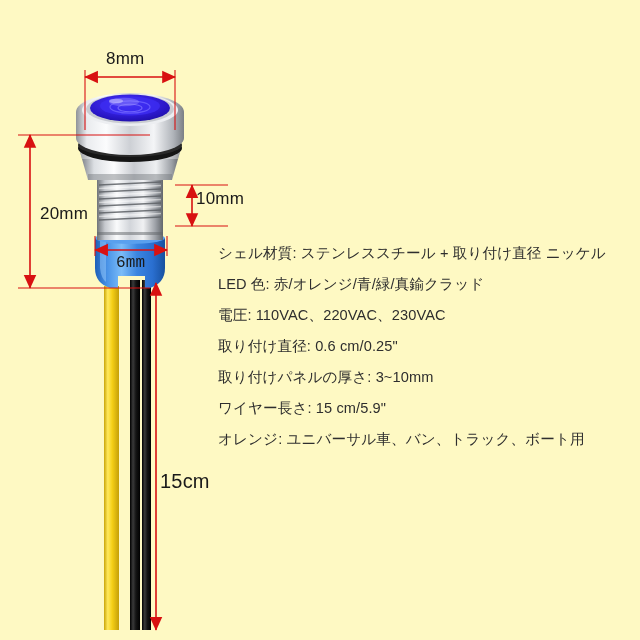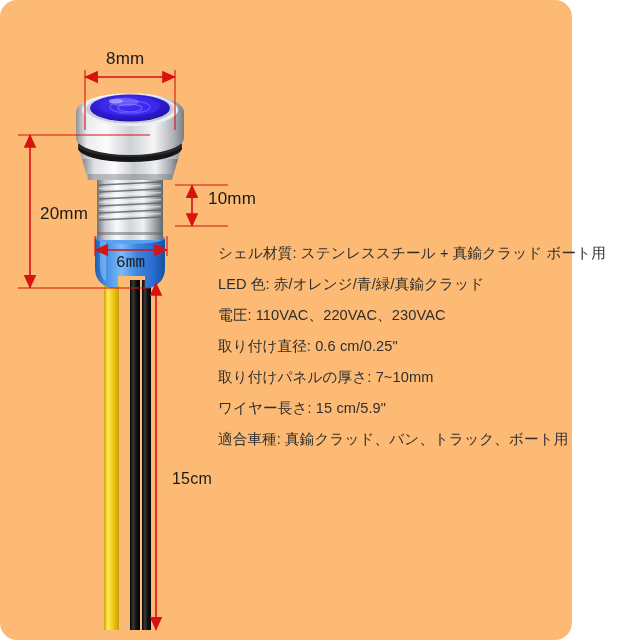--- a/index.html
+++ b/index.html
@@ -4,42 +4,41 @@
 <style>
   * { box-sizing: border-box; margin: 0; padding: 0; }
   html, body {
     width: 640px; height: 640px;
     background: #ffffff;
     font-family: "Liberation Sans", "DejaVu Sans", sans-serif;
     overflow: hidden;
   }
   #page {
     position: relative;
-    width: 572px; height: 640px;
-    background: #fdba74;
-    border-radius: 17px;
+    width: 640px; height: 640px;
+    background: #fef9c3;
   }
 
   
   #product { position: absolute; left: 0; top: 0; width: 640px; height: 640px; }
 
   
   .dim-label {
     position: absolute;
     color: #1a1a1a;
     font-size: 17px;
     letter-spacing: 0.2px;
     white-space: nowrap;
     line-height: 1;
   }
   .dim-8mm  { left: 106px; top: 50px; }
   .dim-20mm { left: 40px;  top: 205px; }
-  .dim-10mm { left: 208px; top: 190px; text-align: center; }
+  .dim-10mm { left: 196px; top: 190px; text-align: center; }
   .dim-6mm  { left: 116px; top: 255px; font-size: 16px; font-family: Liberation Mono, monospace; }
-  .dim-15cm { left: 172px; top: 471px; font-size: 16px; }
+  .dim-15cm { left: 160px; top: 471px; font-size: 20px; }
 
   
   #spec-list {
     position: absolute;
     left: 218px;
     top: 238px;
     width: 420px;
   }
   .spec-line {
     color: #2e2e2e;
@@ -213,22 +212,22 @@
     </g>
   </svg>
 
   <div class="dim-label dim-8mm">8mm</div>
   <div class="dim-label dim-20mm">20mm</div>
   <div class="dim-label dim-10mm">10mm</div>
   <div class="dim-label dim-6mm">6mm</div>
   <div class="dim-label dim-15cm">15cm</div>
 
   <div id="spec-list">
-    <div class="spec-line">シェル材質: ステンレススチール + 真鍮クラッド ボート用</div>
+    <div class="spec-line">シェル材質: ステンレススチール + 取り付け直径 ニッケル</div>
     <div class="spec-line">LED 色: 赤/オレンジ/青/緑/真鍮クラッド</div>
     <div class="spec-line">電圧: 110VAC、220VAC、230VAC</div>
     <div class="spec-line">取り付け直径: 0.6 cm/0.25"</div>
-    <div class="spec-line">取り付けパネルの厚さ: 7~10mm</div>
+    <div class="spec-line">取り付けパネルの厚さ: 3~10mm</div>
     <div class="spec-line">ワイヤー長さ: 15 cm/5.9"</div>
-    <div class="spec-line">適合車種: 真鍮クラッド、バン、トラック、ボート用</div>
+    <div class="spec-line">オレンジ: ユニバーサル車、バン、トラック、ボート用</div>
   </div>
 
 </div>
 
 </body></html>

